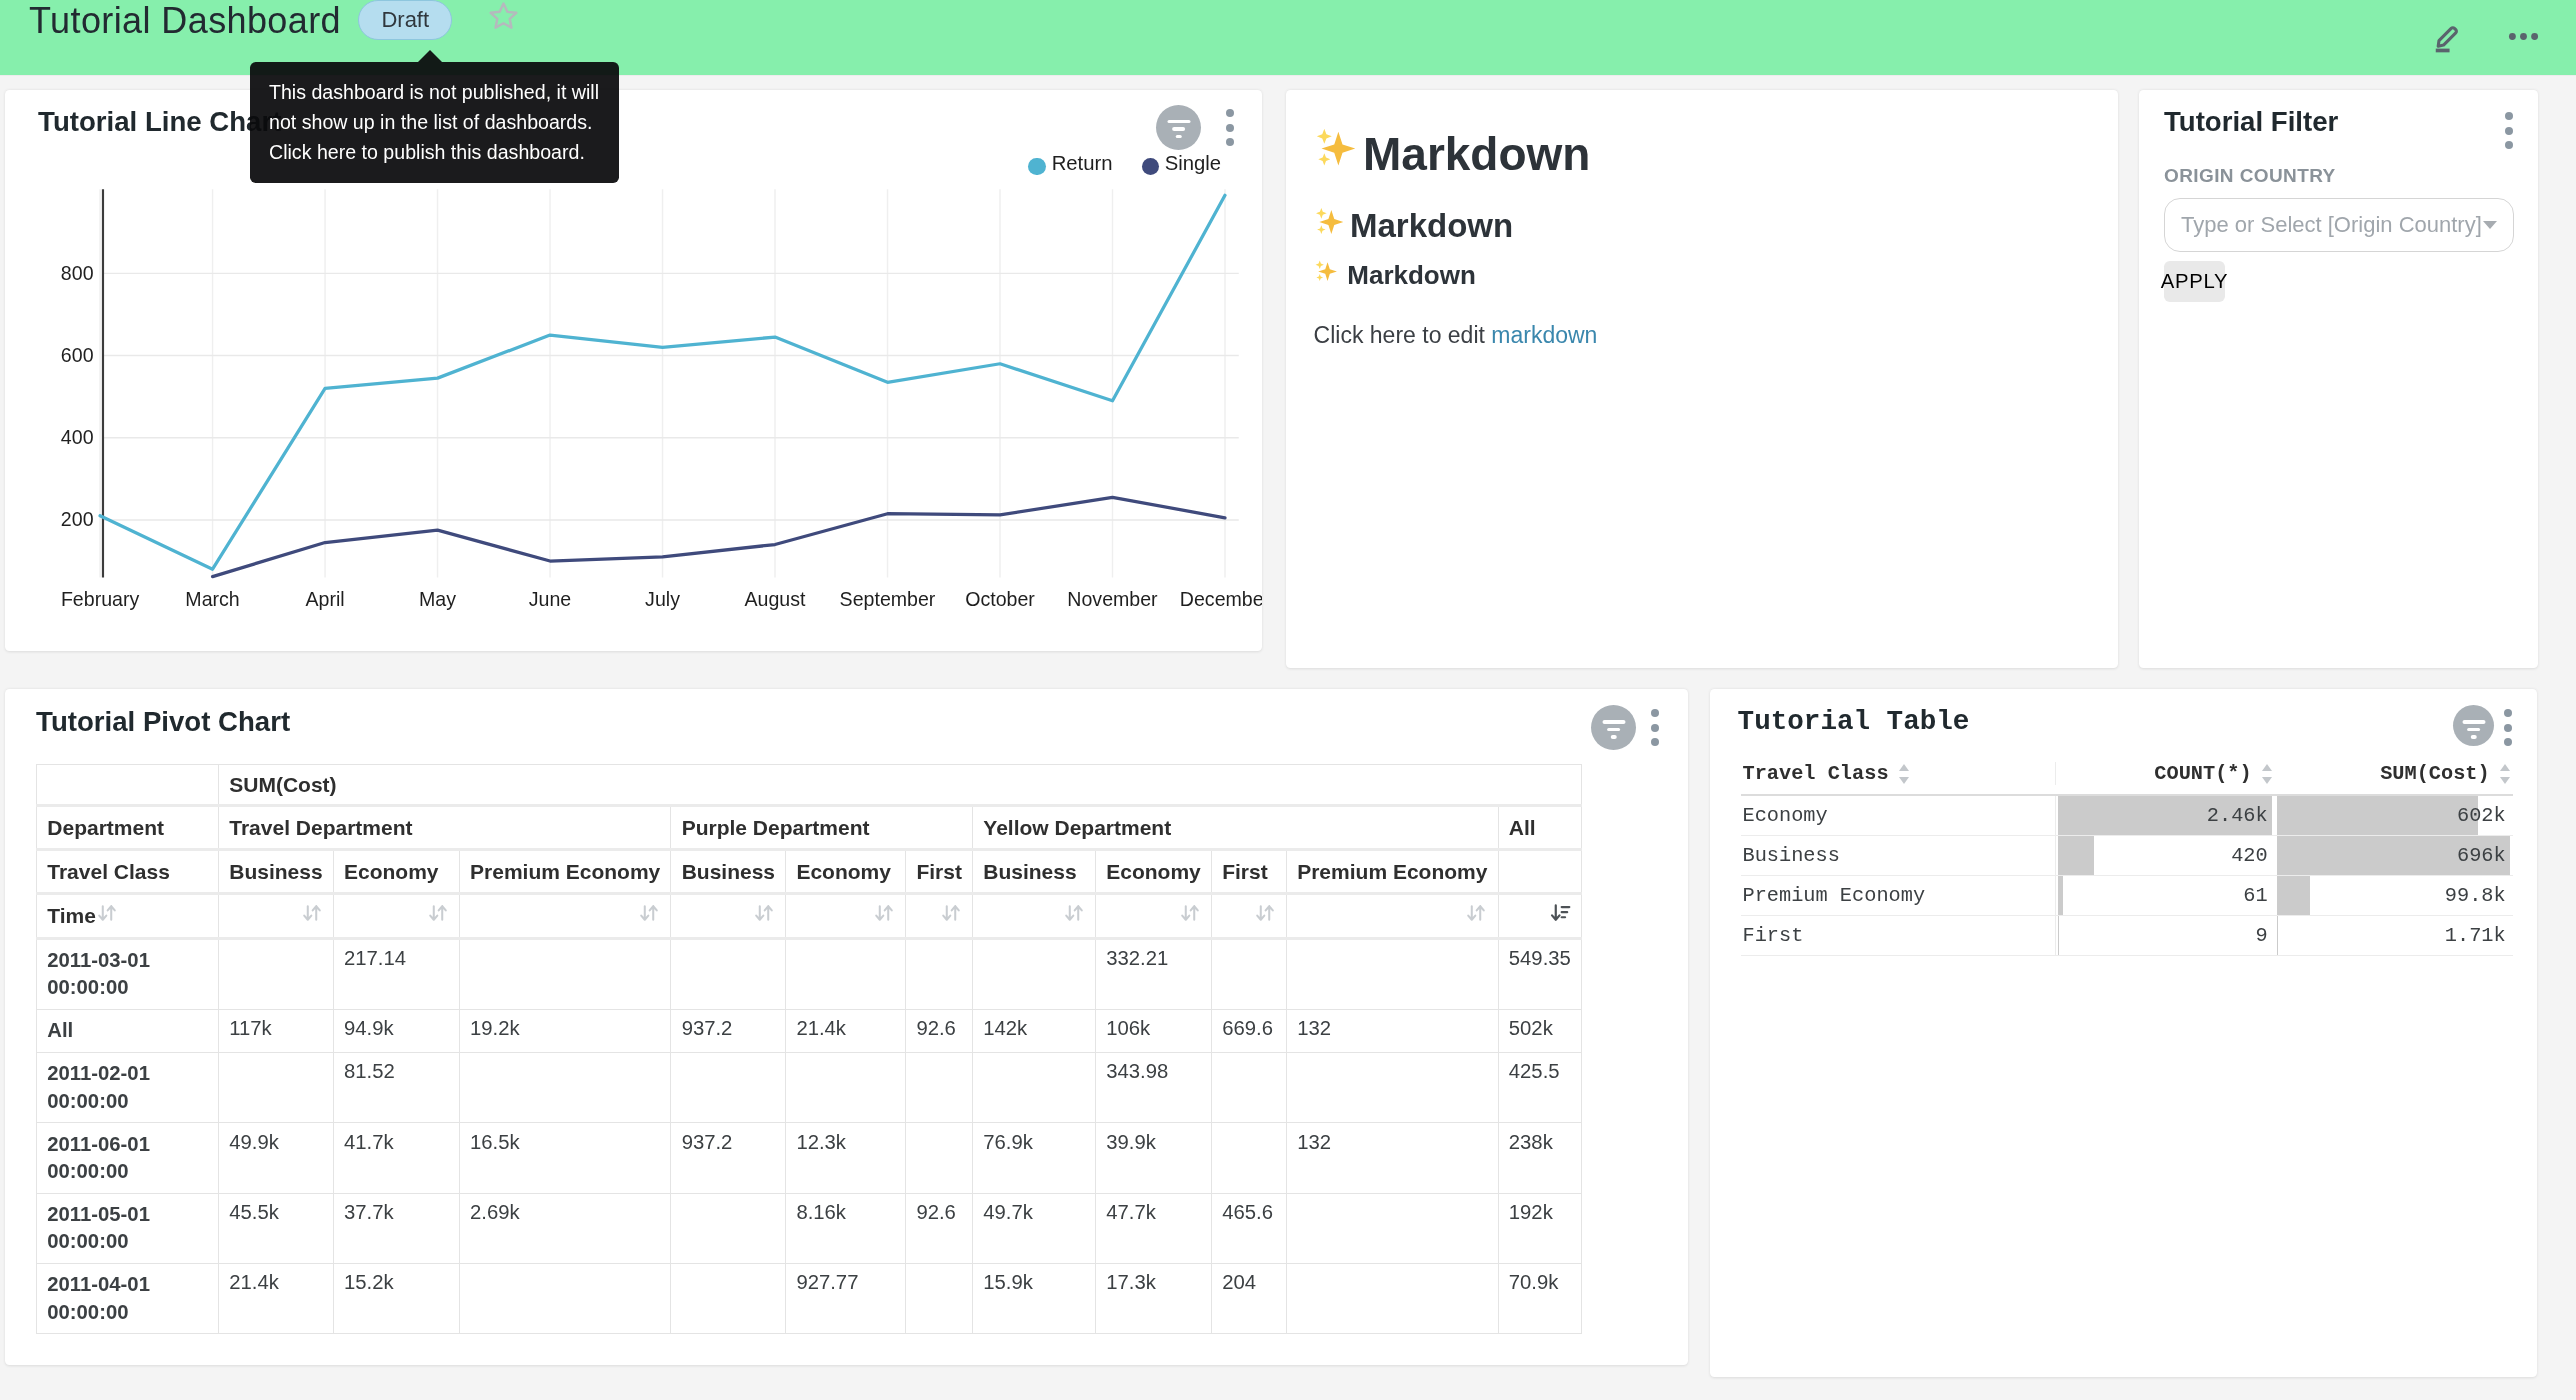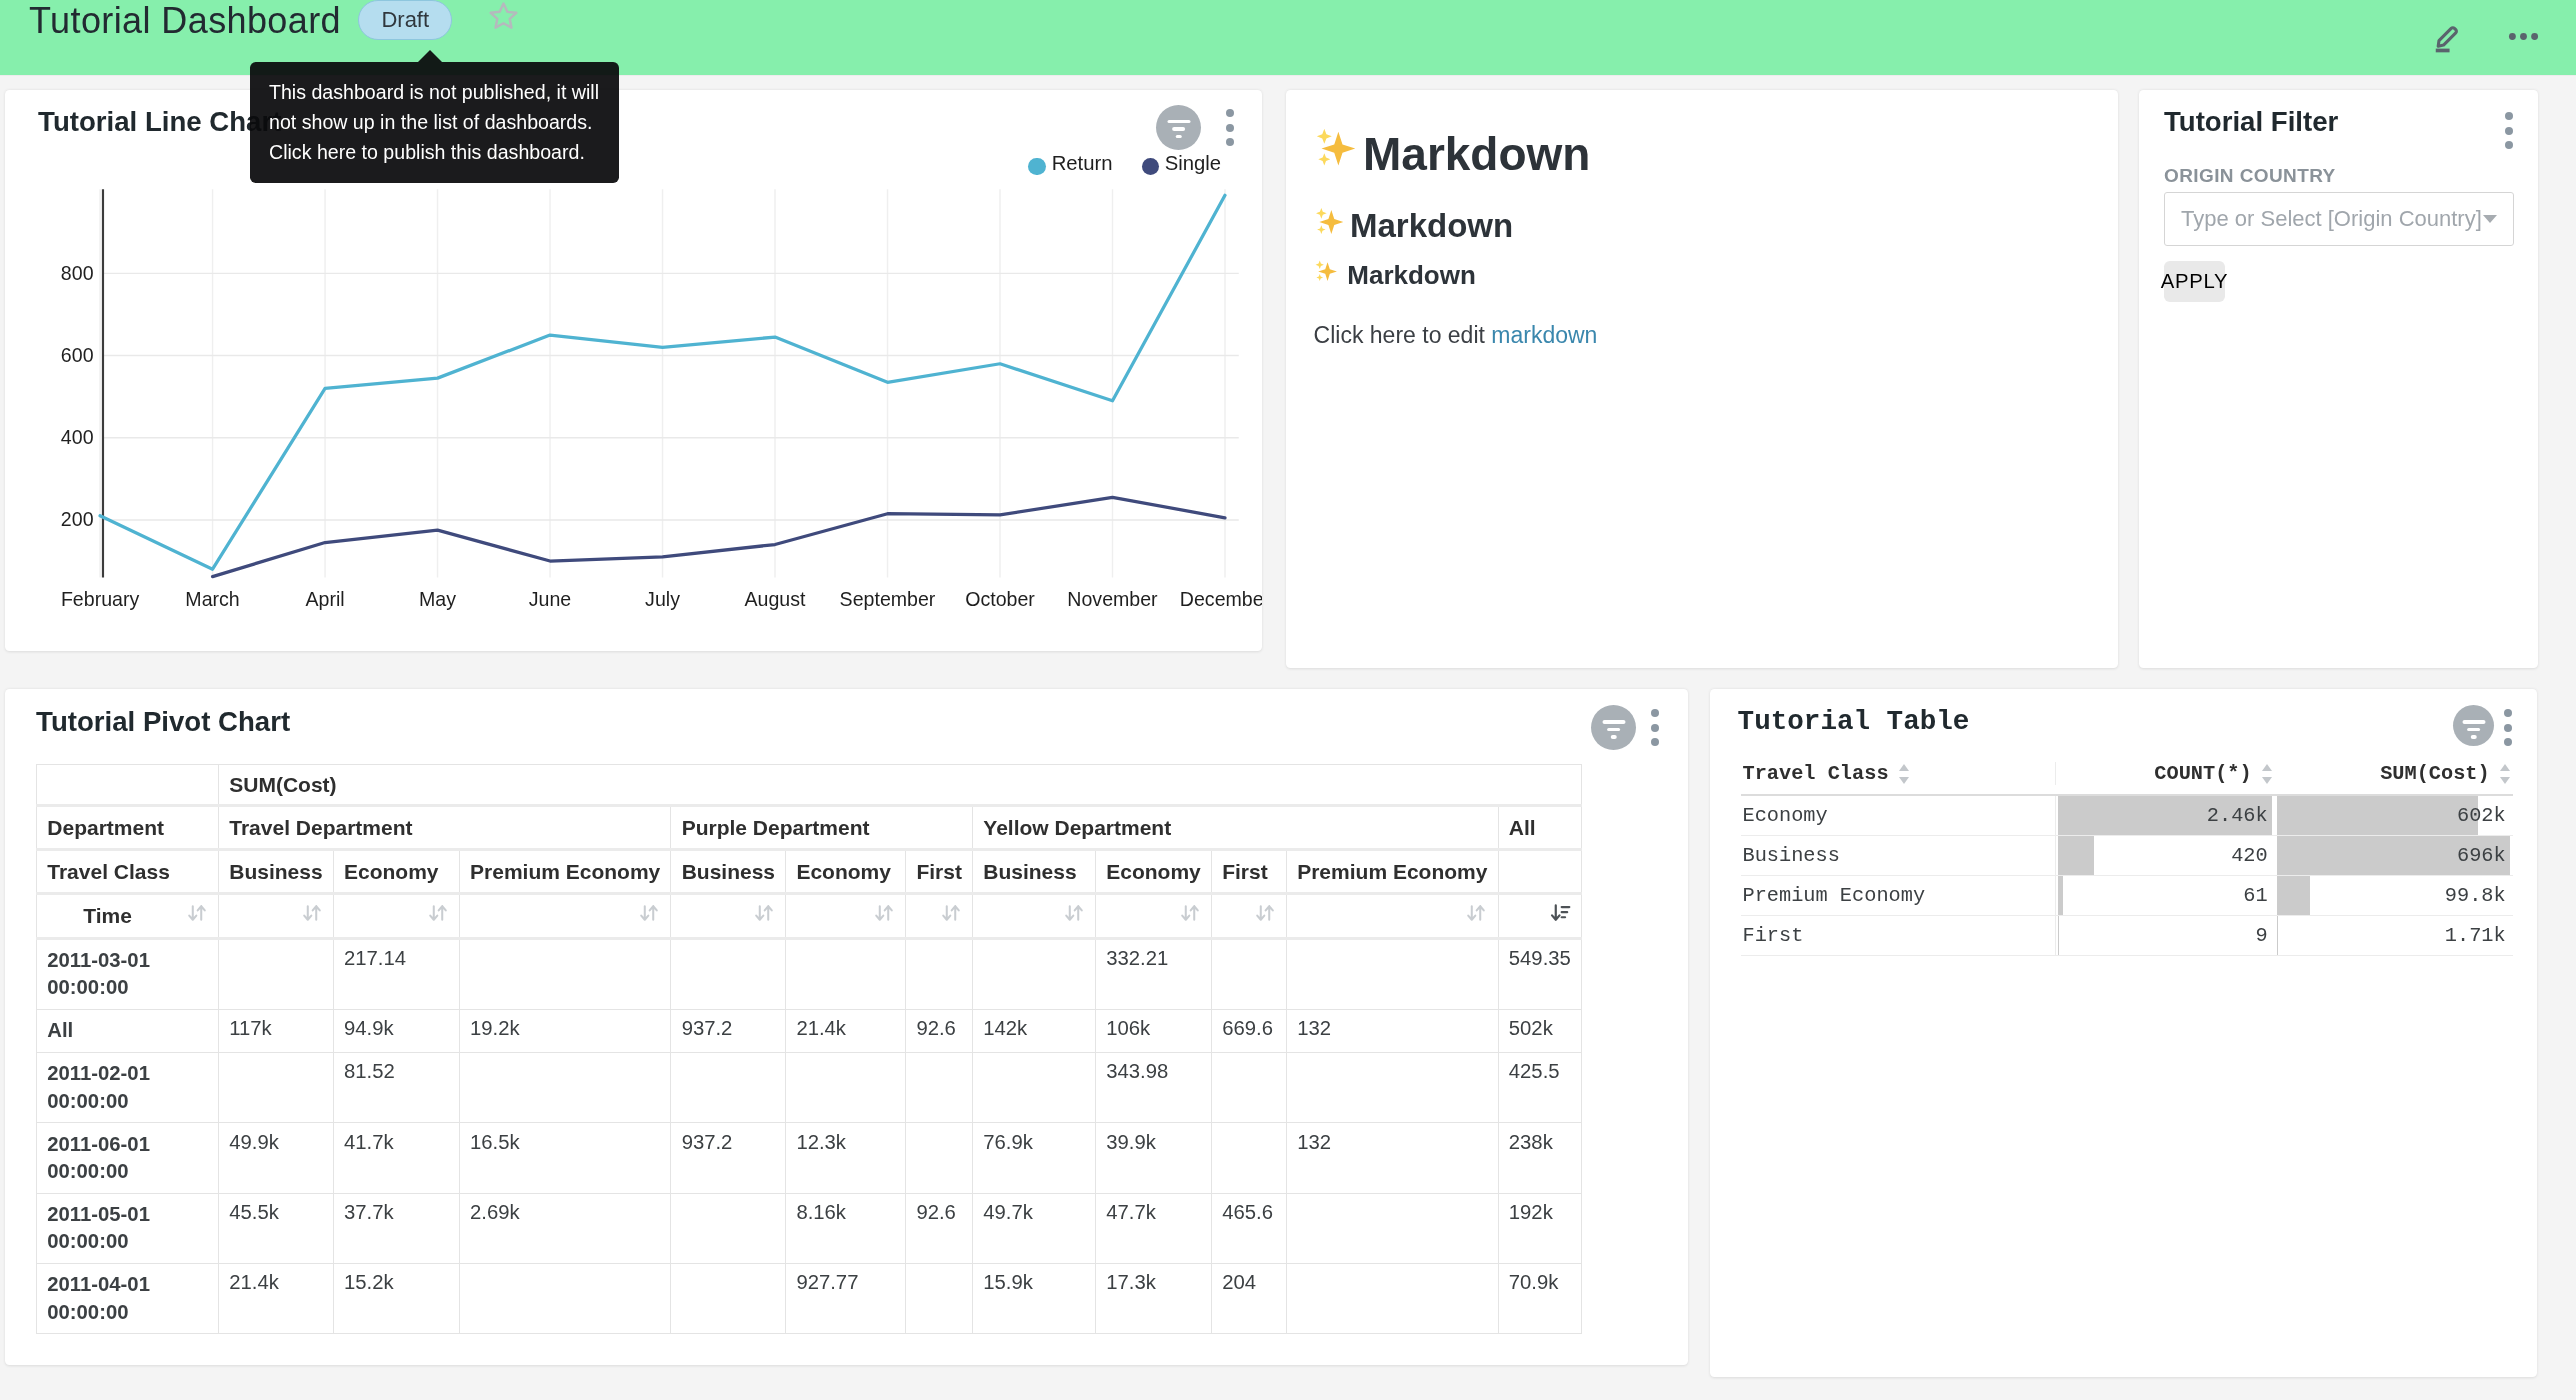--- a/index.html
+++ b/index.html
@@ -33,42 +33,42 @@
   .chart-svg{position:absolute;left:0;top:81px;}
   
   .md-h{position:absolute;left:27.6px;display:flex;align-items:center;gap:4.4px;font-weight:600;color:#2d3339;}
   .md-h1{top:36px;font-size:46px;}
   .md-h2{top:116px;font-size:33px;}
   .md-h3{top:169px;font-size:26px;gap:8.7px;}
   .md-p{position:absolute;left:27.6px;top:232px;font-size:23px;color:#3b3f44;}
   .md-link{color:#3a87ad;cursor:pointer;}
   
   .f-label{position:absolute;left:25px;top:75px;font-size:19px;font-weight:600;color:#8a9299;letter-spacing:0.4px;}
-  .f-select{position:absolute;left:25px;top:102px;width:350px;height:54px;border:1.5px solid #d5d5d5;
-    border-radius:3px;display:flex;align-items:center;justify-content:space-between;
+  .f-select{position:absolute;left:25px;top:108px;width:350px;height:54px;border:1.5px solid #d5d5d5;
+    border-radius:16px;display:flex;align-items:center;justify-content:space-between;
     padding:0 16px;box-sizing:border-box;}
   .f-placeholder{font-size:22px;color:#a0a6ac;white-space:nowrap;}
   .caret{width:0;height:0;border-left:7.3px solid transparent;border-right:7.3px solid transparent;
     border-top:8.7px solid #a7acb1;}
   .f-apply{position:absolute;left:25px;top:171px;width:61px;height:41px;background:#e9e9e9;border-radius:5.8px;
     display:flex;align-items:center;justify-content:center;font-size:20.3px;color:#000000;letter-spacing:0.7px;}
   
   .pv-wrap{position:absolute;left:31px;top:75px;}
   table.pv{border-collapse:collapse;table-layout:fixed;font-size:20.3px;color:#3c4043;}
   .pv th,.pv td{border:0.7px solid #e4e4e4;padding:7.3px 10.2px;box-sizing:border-box;
     text-align:left;font-weight:400;overflow:hidden;white-space:nowrap;}
   .pv thead th{font-weight:600;color:#2f2f2f;border-bottom:3.6px solid #ebebeb;font-size:21px;}
   .pv tr.hr1 th{height:41px;}
   .pv tr.hr2 th,.pv tr.hr3 th,.pv tr.hr4 th{height:44px;}
   .pv tbody tr{border-bottom:1.5px solid #e9e9e9;}
   .pv tbody td{vertical-align:top;}
   .pv td.rowlabel{font-weight:600;line-height:1.35;}
   .pv tr.tall td{height:62px;}
   .pv tr.short td{height:42px;}
-  .sorter-cell{display:flex;align-items:center;justify-content:space-between;margin-left:36px;}
+  .sorter-cell{display:flex;align-items:center;}
   
   .tt-wrap{position:absolute;left:31px;top:64px;width:772px;}
   .tt-head{display:flex;height:41px;align-items:center;font-size:20.3px;font-weight:600;color:#2f2f2f;
     border-bottom:2.9px solid #dcdcdc;}
   .tt-row{display:flex;height:39px;align-items:stretch;border-bottom:1.5px solid #ececec;font-size:20.3px;color:#3c4043;}
   .tt-c1{width:315px;display:flex;align-items:center;border-right:1.5px solid #ececec;box-sizing:border-box;padding-left:1.5px;}
   .tt-c2{width:219px;position:relative;display:flex;align-items:center;justify-content:flex-end;box-sizing:border-box;}
   .tt-c3{width:238px;position:relative;display:flex;align-items:center;justify-content:flex-end;box-sizing:border-box;}
   .tt-bar{position:absolute;left:1.5px;top:0;bottom:0;}
   .tt-num{position:relative;padding-right:7.3px;}

